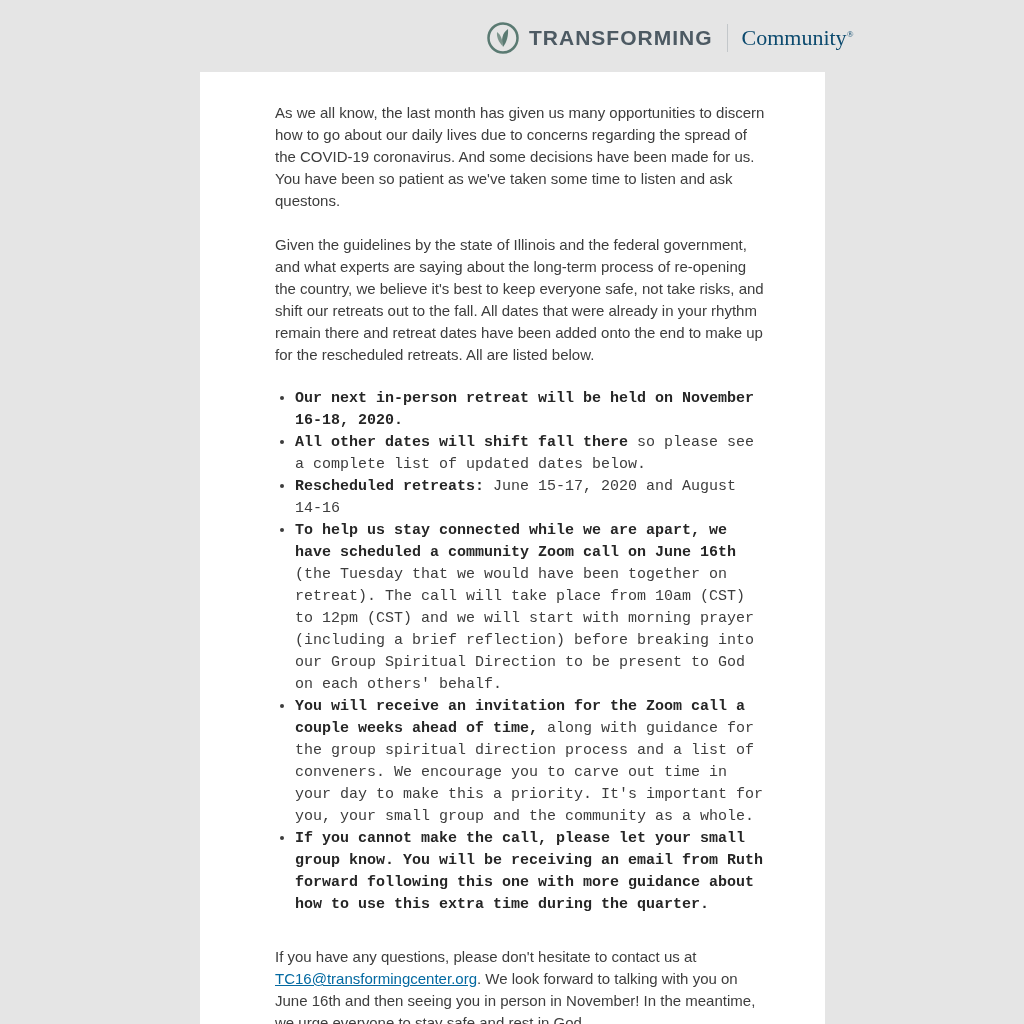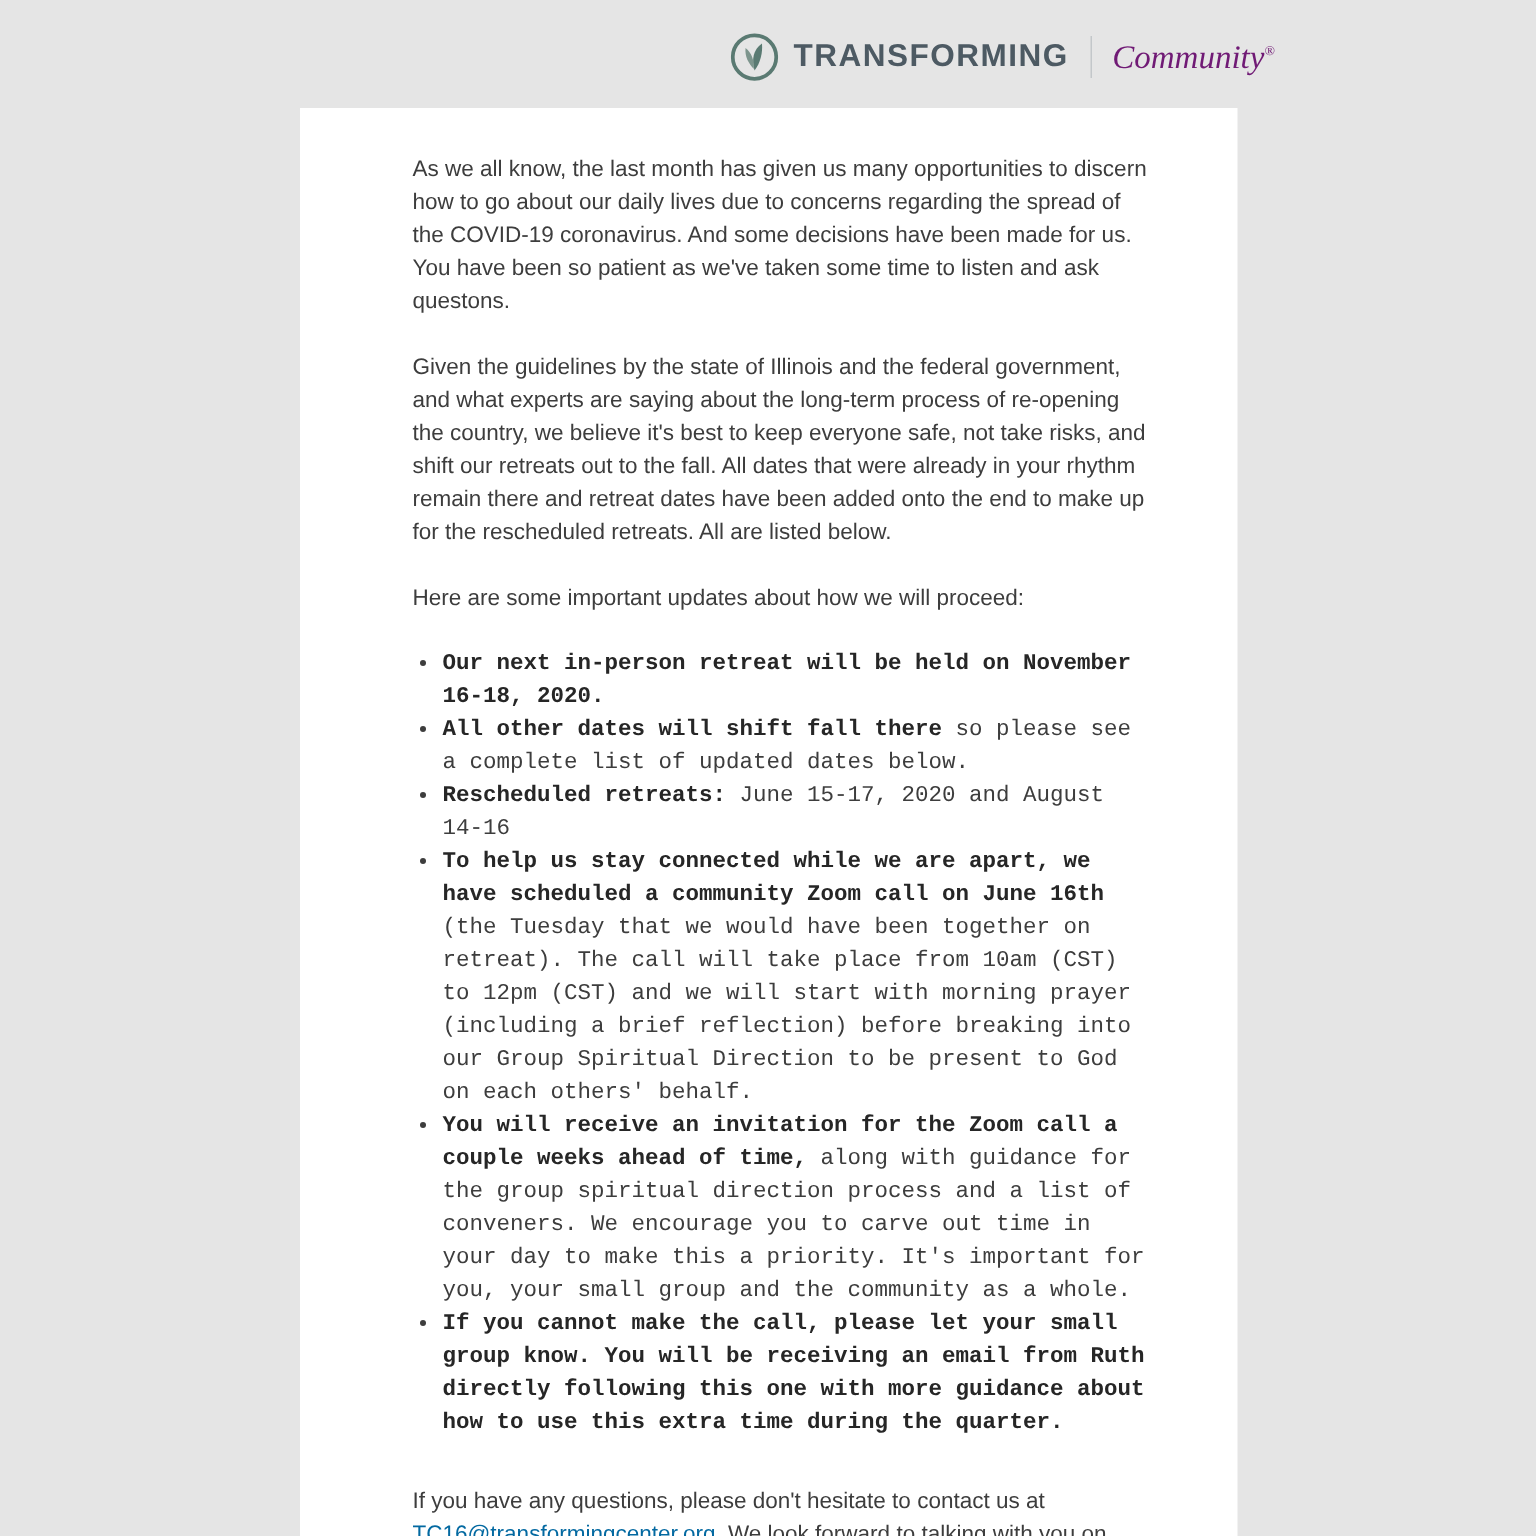--- a/index.html
+++ b/index.html
@@ -22,21 +22,21 @@
   .logo-mark { width: 32px; height: 32px; flex: 0 0 auto; }
   .brand-primary {
     font-size: 21px; font-weight: bold; letter-spacing: 1px;
     color: #4d5a63;
   }
   .brand-divider {
     width: 1px; height: 28px; background: #c3c7ca; margin: 0 4px;
   }
   .brand-secondary {
     font-family: "Liberation Serif", serif;
-    font-size: 22px; color: #701a75; font-style: italic;
+    font-size: 22px; color: #0c4a6e;
   }
   .brand-secondary sup { font-size: 9px; vertical-align: super; }
 
   
   .card {
     position: absolute; left: 200px; top: 72px;
     width: 625px; height: 952px;
     background: #ffffff;
     padding: 30px 55px 0 75px;
     color: #3d3d3d;
@@ -73,28 +73,27 @@
     </div>
   </div>
 
   <div class="card">
 
 
     <p>As we all know, the last month has given us many opportunities to discern how to go about our daily lives due to concerns regarding the spread of the COVID-19 coronavirus. And some decisions have been made for us. You have been so patient as we've taken some time to listen and ask questons.</p>
 
     <p>Given the guidelines by the state of Illinois and the federal government, and what experts are saying about the long-term process of re-opening the country, we believe it's best to keep everyone safe, not take risks, and shift our retreats out to the fall. All dates that were already in your rhythm remain there and retreat dates have been added onto the end to make up for the rescheduled retreats. All are listed below.</p>
 
-    <p>Here are some important updates about how we will proceed:</p>
 
     <ul>
       <li><span class="bold-run">Our next in-person retreat will be held on November 16-18, 2020.</span><span></span></li>
       <li><span class="bold-run">All other dates will shift fall there</span><span> so please see a complete list of updated dates below.</span></li>
       <li><span class="bold-run">Rescheduled retreats:</span><span> June 15-17, 2020 and August 14-16</span></li>
       <li><span class="bold-run">To help us stay connected while we are apart, we have scheduled a community Zoom call on June 16th</span><span> (the Tuesday that we would have been together on retreat). The call will take place from 10am (CST) to 12pm (CST) and we will start with morning prayer (including a brief reflection) before breaking into our Group Spiritual Direction to be present to God on each others' behalf.</span></li>
       <li><span class="bold-run">You will receive an invitation for the Zoom call a couple weeks ahead of time,</span><span> along with guidance for the group spiritual direction process and a list of conveners. We encourage you to carve out time in your day to make this a priority. It's important for you, your small group and the community as a whole.</span></li>
-      <li><span class="bold-run">If you cannot make the call, please let your small group know. You will be receiving an email from Ruth directly following this one with more guidance about how to use this extra time during the quarter.</span><span></span></li>
+      <li><span class="bold-run">If you cannot make the call, please let your small group know. You will be receiving an email from Ruth forward following this one with more guidance about how to use this extra time during the quarter.</span><span></span></li>
     </ul>
 
     <p><span>If you have any questions, please don't hesitate to contact us at </span><a href="#" class="email-link">TC16@transformingcenter.org</a><span>. We look forward to talking with you on June 16th and then seeing you in person in November! In the meantime, we urge everyone to stay safe and rest in God.</span></p>
 
   </div>
 
 </div>
 
 </body></html>

